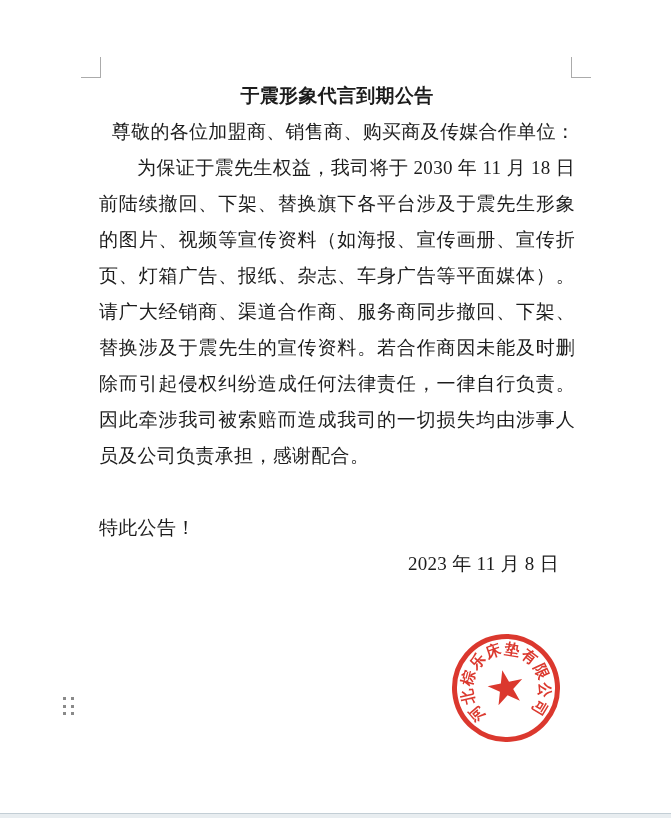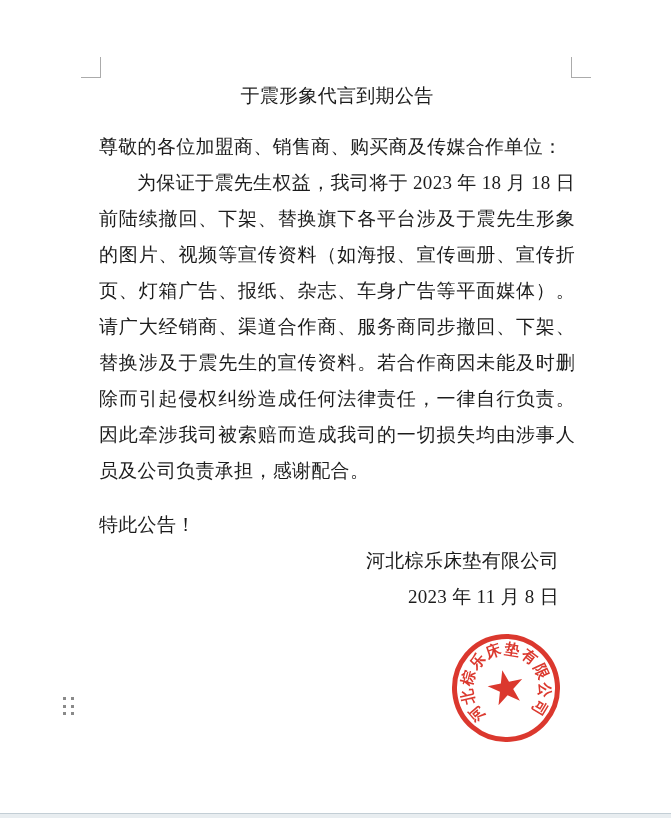--- a/index.html
+++ b/index.html
@@ -17,24 +17,24 @@
   
   .mark { position: absolute; width: 20px; height: 21px; top: 57px; }
   .mark-left  { left: 81px;  border-right: 1px solid var(--margin-mark); border-bottom: 1px solid var(--margin-mark); }
   .mark-right { left: 571px; border-left: 1px solid var(--margin-mark);  border-bottom: 1px solid var(--margin-mark); }
 
   
   .doc {
     position: absolute; left: 99px; top: 78px; width: 476px;
     font-size: 19px; line-height: 36px; letter-spacing: 0.3px;
   }
-  .doc-title { font-size: 19px; font-weight: normal; text-align: center; }
-  .salutation { text-align: left; margin-top: 15px; }
+  .doc-title { font-size: 19px; font-weight: bold; text-align: center; }
+  .salutation { text-align: right; }
   .para { text-align: justify; text-indent: 38px; }
-  .closing { margin-top: 18px; }
+  .closing { margin-top: 36px; }
   .sig-company, .sig-date { text-align: right; padding-right: 16px; }
 
   
   .seal {
     position: absolute; left: 452px; top: 634px; width: 108px; height: 108px;
     transform: rotate(-5deg); mix-blend-mode: multiply; opacity: 0.93;
   }
   .seal-ring {
     position: absolute; inset: 0; border-radius: 50%;
     border: 5px solid var(--seal-red);
@@ -68,24 +68,23 @@
 </head>
 <body>
 
 <div class="mark mark-left"></div>
 <div class="mark mark-right"></div>
 
 <div class="doc">
   <p class="doc-title">于震形象代言到期公告</p>
   <p class="salutation">尊敬的各位加盟商、销售商、购买商及传媒合作单位：</p>
   <div id="paragraphs">
-      <p class="para">为保证于震先生权益，我司将于 2023 年 18 月 18 日前陆续撤回、下架、替换旗下各平台涉及于震先生形象的图片、视频等宣传资料（如海报、宣传画册、宣传折页、灯箱广告、报纸、杂志、车身广告等平面媒体）。请广大经销商、渠道合作商、服务商同步撤回、下架、替换涉及于震先生的宣传资料。若合作商因未能及时删除而引起侵权纠纷造成任何法律责任，一律自行负责。因此牵涉我司被索赔而造成我司的一切损失均由涉事人员及公司负责承担，感谢配合。</p>
+      <p class="para">为保证于震先生权益，我司将于 2030 年 11 月 18 日前陆续撤回、下架、替换旗下各平台涉及于震先生形象的图片、视频等宣传资料（如海报、宣传画册、宣传折页、灯箱广告、报纸、杂志、车身广告等平面媒体）。请广大经销商、渠道合作商、服务商同步撤回、下架、替换涉及于震先生的宣传资料。若合作商因未能及时删除而引起侵权纠纷造成任何法律责任，一律自行负责。因此牵涉我司被索赔而造成我司的一切损失均由涉事人员及公司负责承担，感谢配合。</p>
     </div>
   <p class="closing">特此公告！</p>
-  <p class="sig-company">河北棕乐床垫有限公司</p>
   <p class="sig-date">2023 年 11 月 8 日</p>
 </div>
 
 <div class="seal">
   <div class="seal-ring"></div>
   <div class="seal-star">★</div>
   <div class="seal-arc" id="seal-arc">
       <span class="arc-ch" style="transform: translate(-50%, -50%) rotate(-126deg) translateY(-38.5px);">河</span>
       <span class="arc-ch" style="transform: translate(-50%, -50%) rotate(-98deg) translateY(-38.5px);">北</span>
       <span class="arc-ch" style="transform: translate(-50%, -50%) rotate(-70deg) translateY(-38.5px);">棕</span>

